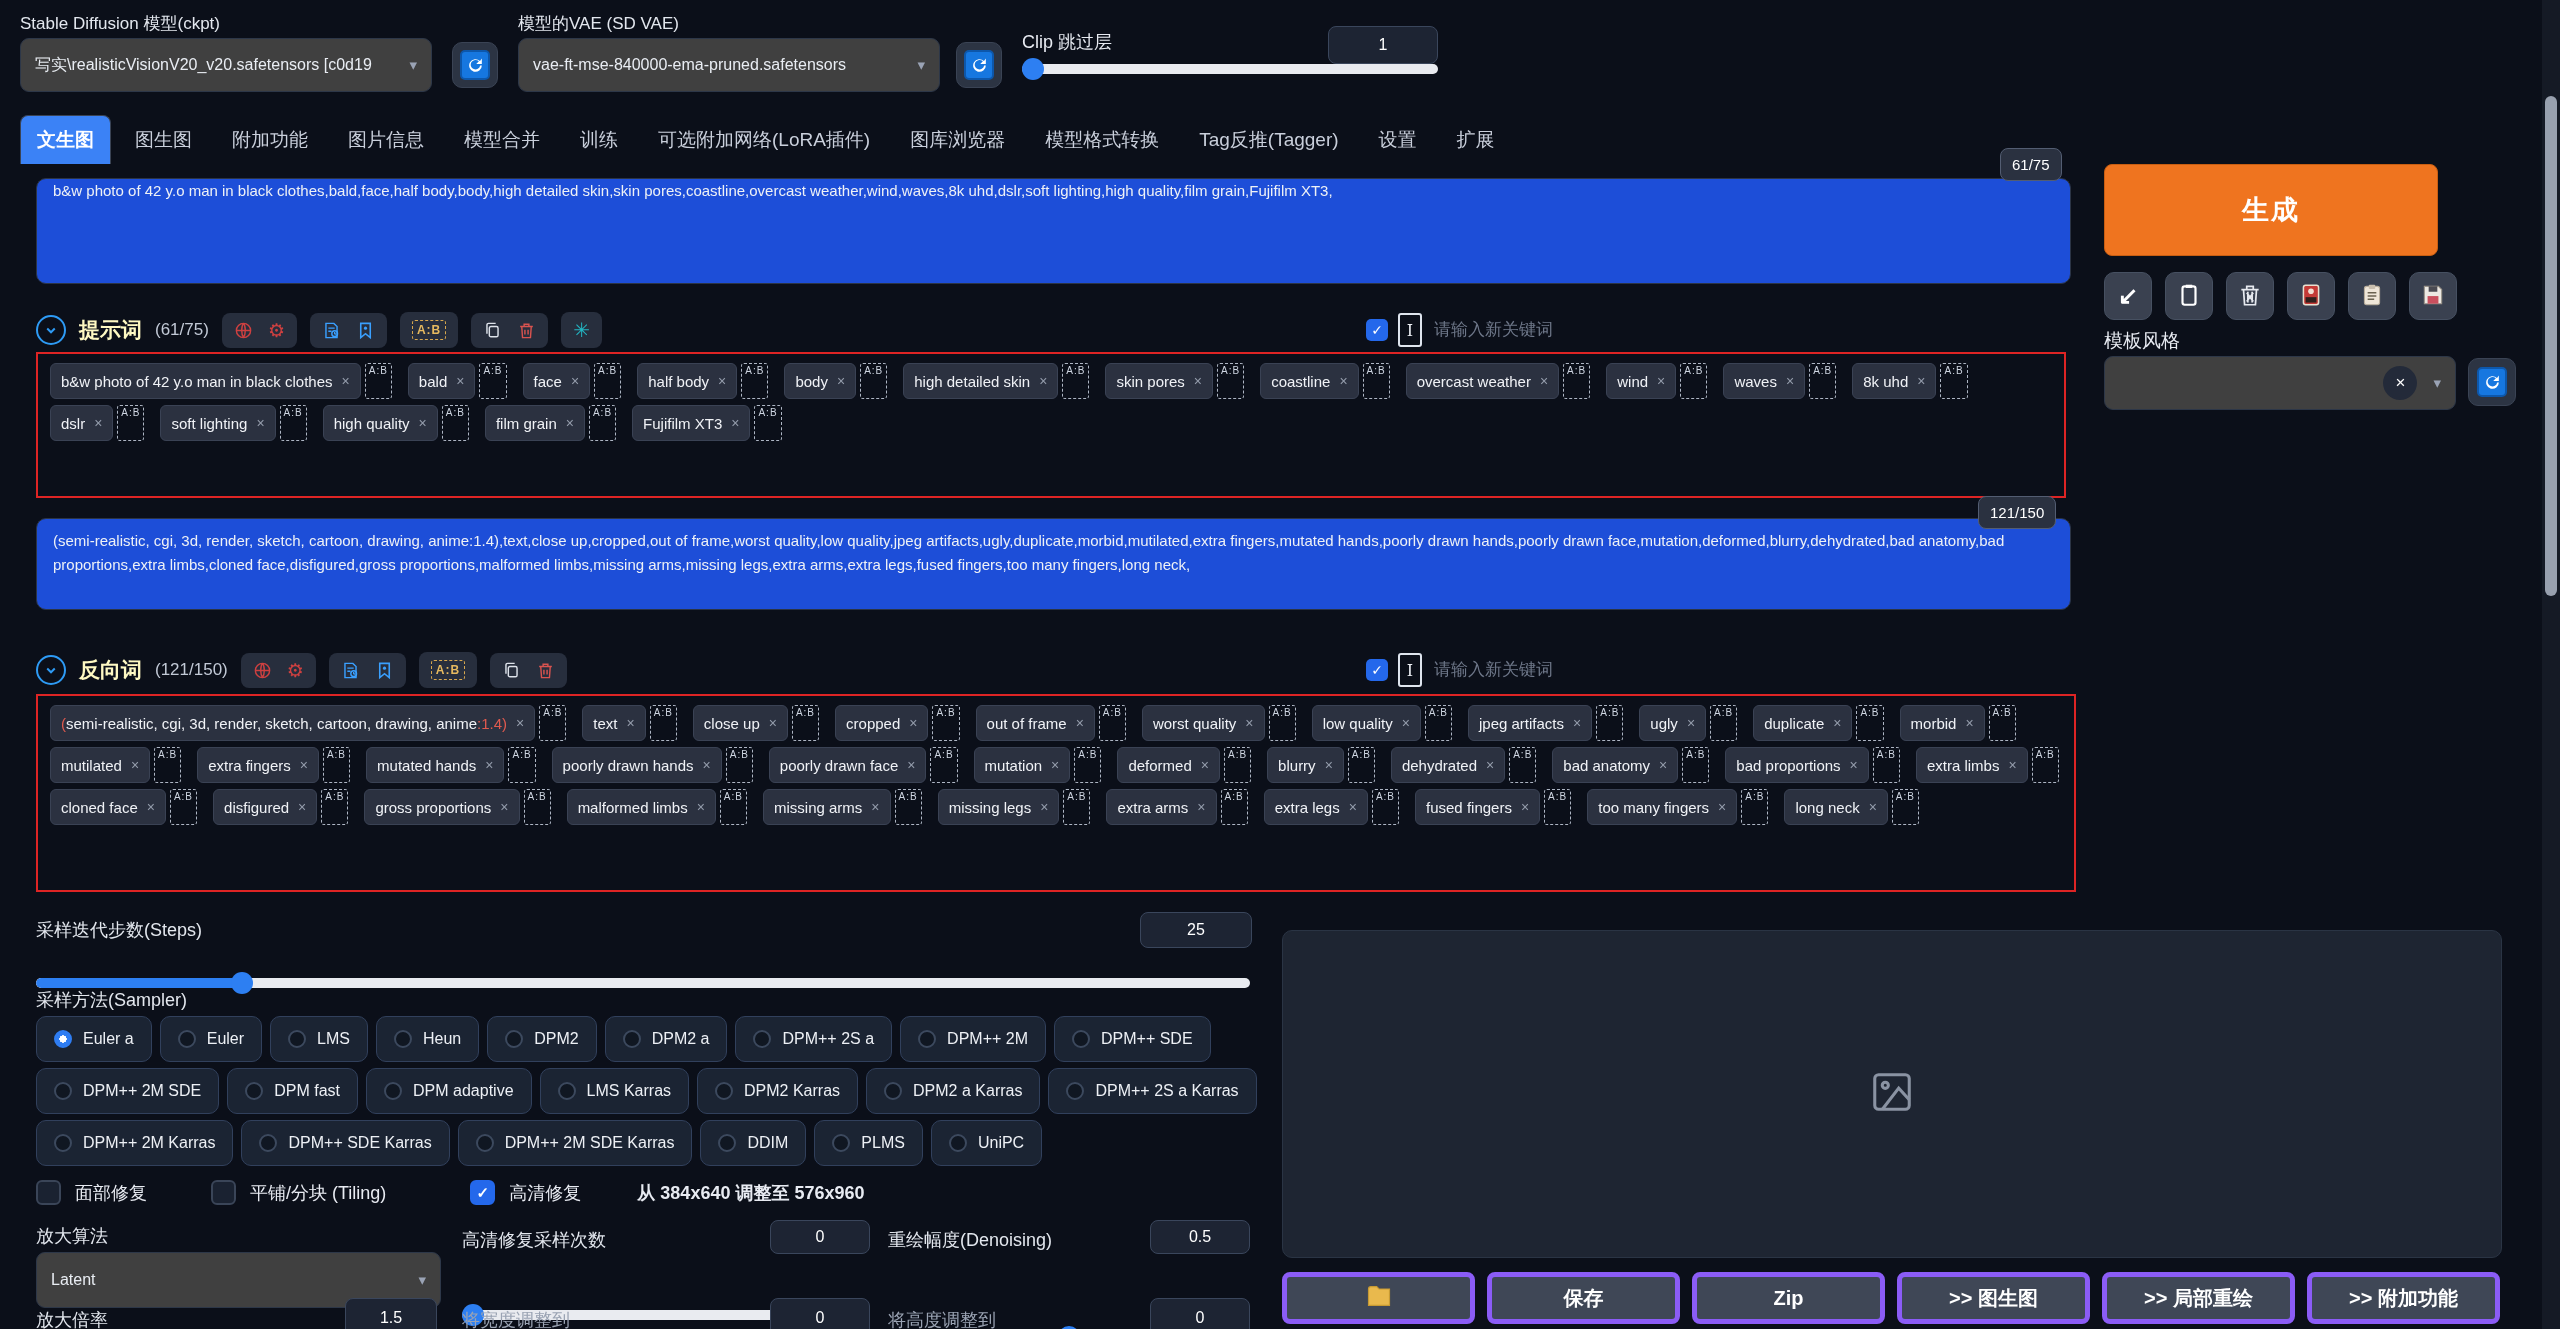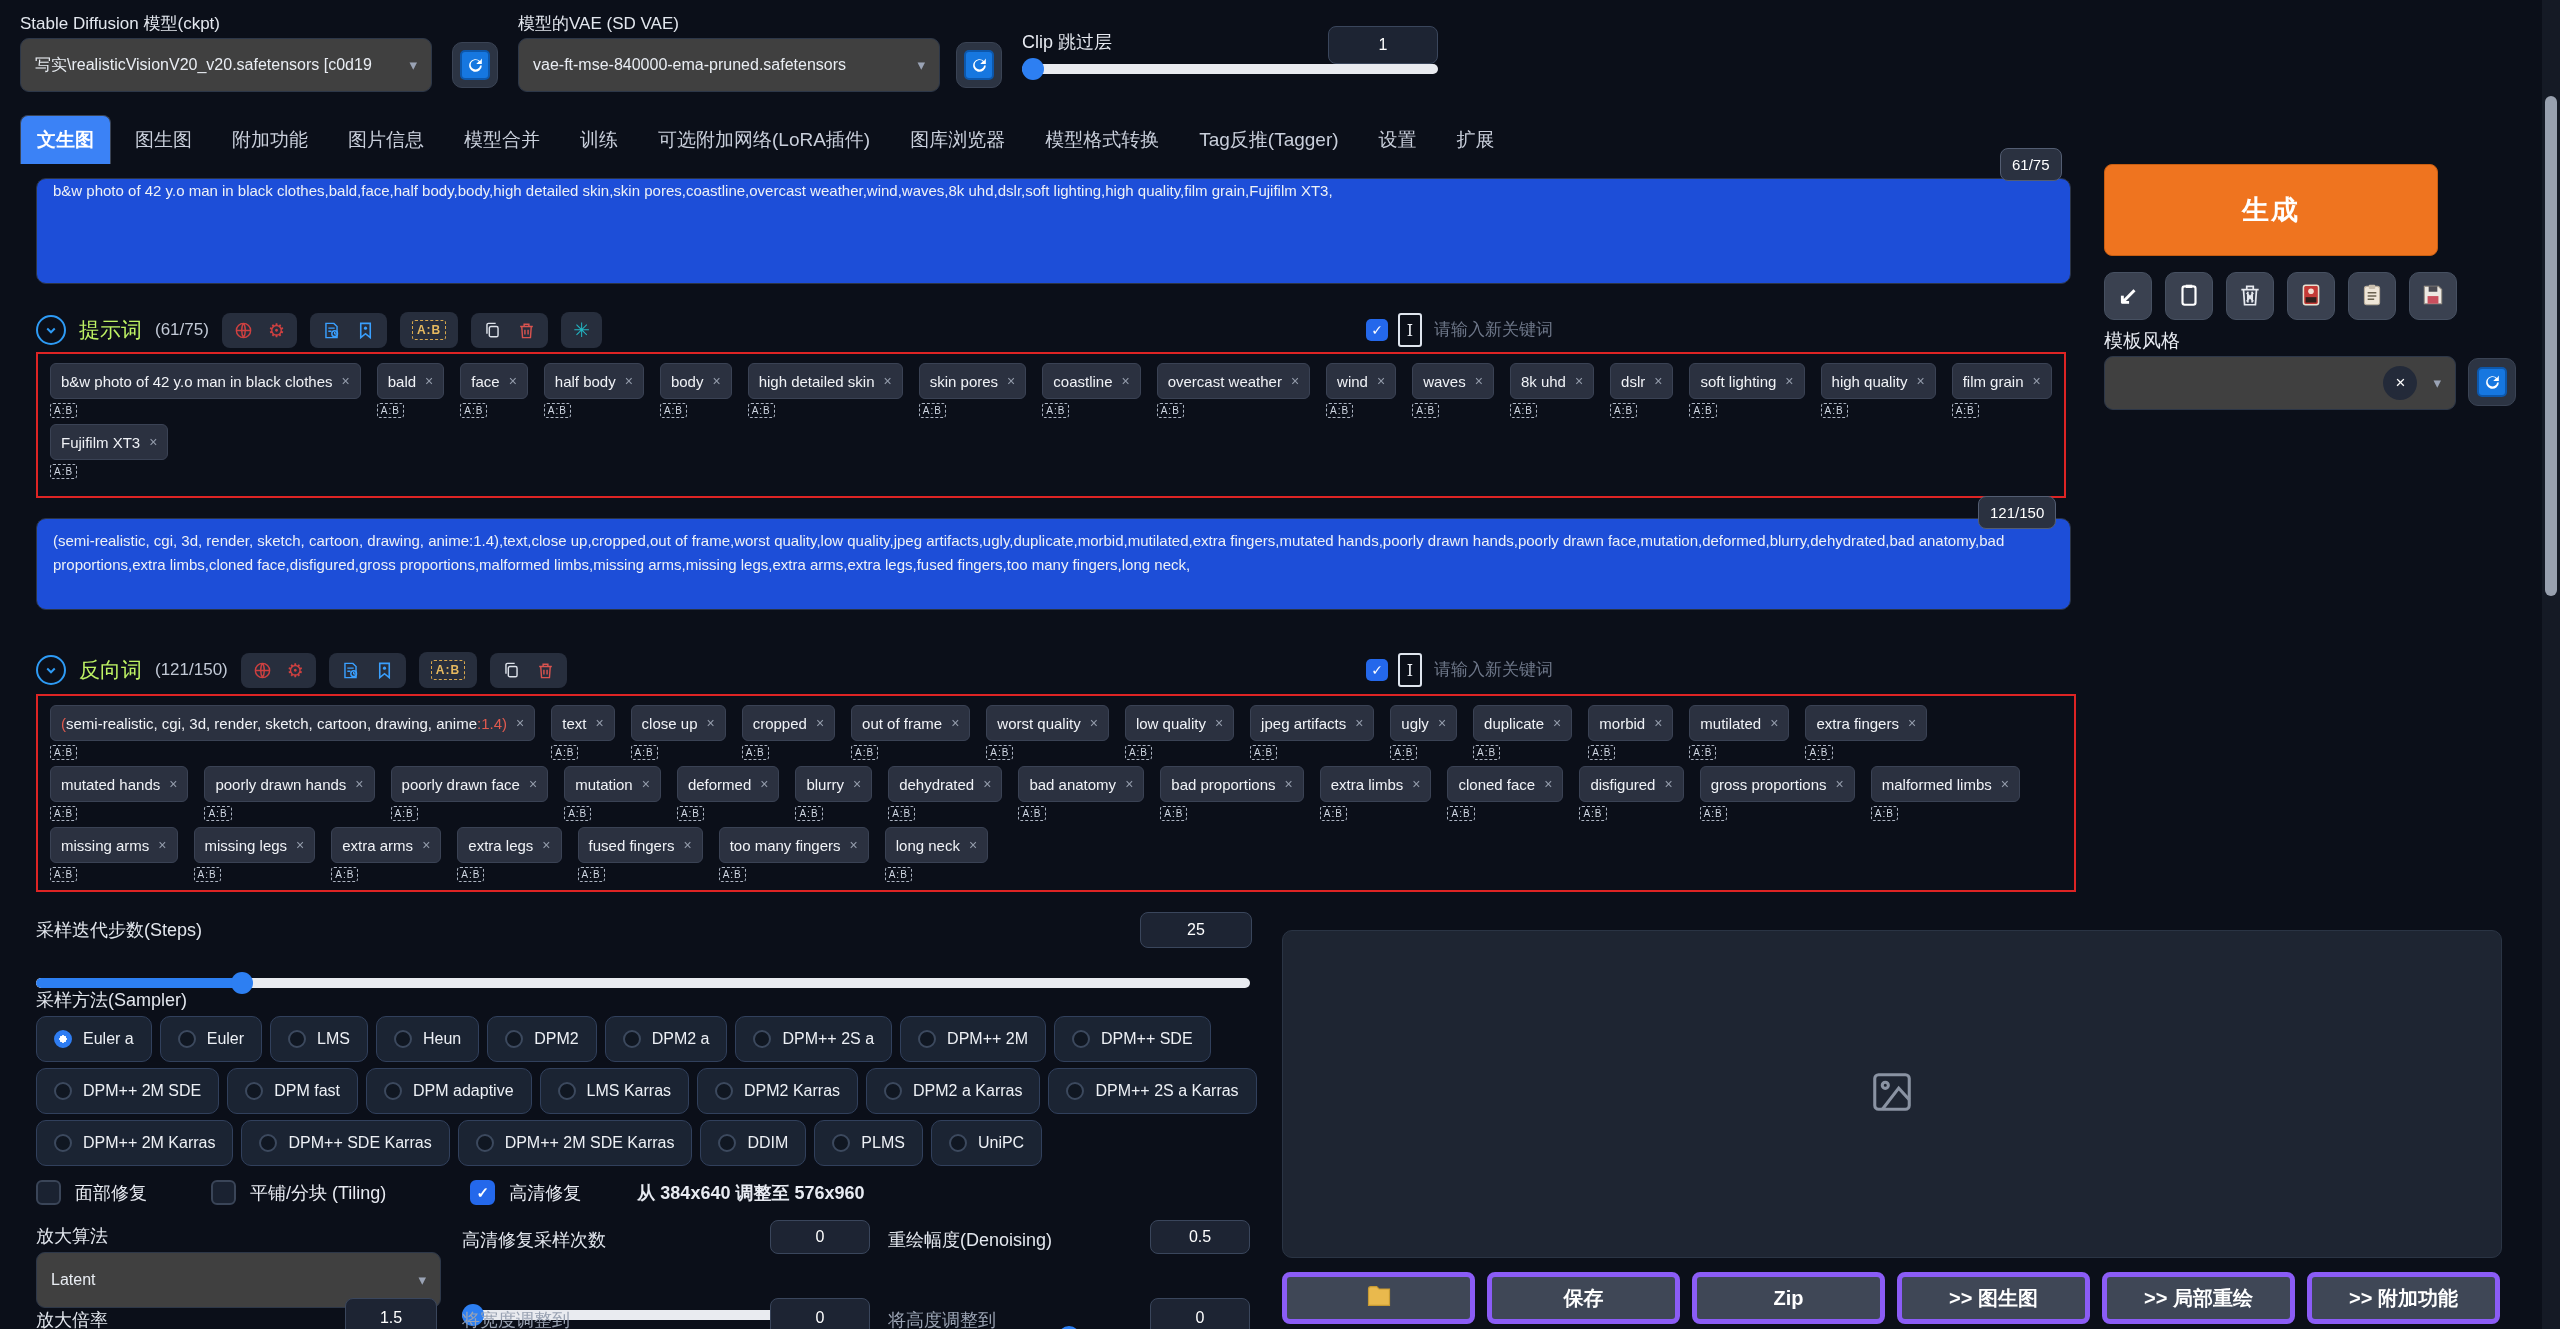--- a/index.html
+++ b/index.html
@@ -16,34 +16,34 @@
   .slider .track{position:absolute;left:0;right:0;top:6px;height:10px;background:#e9ebf0;border-radius:6px;overflow:hidden}
   .slider .fill{height:100%;background:#2d7ff2;border-radius:6px}
   .slider .handle{position:absolute;top:0;width:22px;height:22px;border-radius:50%;background:#2d7ff2;transform:translateX(-11px);cursor:pointer}
   #tabs{position:absolute;left:20px;top:112px;display:flex;align-items:flex-end;gap:8px;height:52px}
   .tab{font-size:19px;color:#c9cfdb;padding:11px 16px;cursor:pointer;white-space:nowrap}
   .tab.active{color:#fff;background:#3b82f6;border:1px solid #3a4354;border-bottom:none;border-radius:8px 8px 0 0;font-weight:bold}
   .ta{background:#1d4ed8;border:1px solid #2b3445;border-radius:10px;color:#eef1f6;font-size:15px;font-family:Liberation Sans, sans-serif;padding:0 16px;resize:none;line-height:1.6;box-sizing:border-box;outline:none}
   .badge{position:absolute;background:#2a3140;border:1px solid #535d72;border-radius:8px;color:#fff;font-size:15px;padding:7px 11px;z-index:3}
   .sec-header{position:absolute;display:flex;align-items:center;gap:13px;height:44px}
   .chev-circle{width:30px;height:30px;border-radius:50%;border:2px solid #2e9bf5;display:flex;align-items:center;justify-content:center;box-sizing:border-box}
-  .sec-title{font-size:21px;font-weight:normal;color:#bef264}
+  .sec-title{font-size:21px;font-weight:bold;color:#fef9c3}
   .sec-count{font-size:17px;color:#c2c9d6}
   .igroup{background:#272e3d;border-radius:8px;padding:8px 12px;display:flex;gap:15px;align-items:center}
   .igroup svg{width:19px;height:19px;display:block}
   .glyph-red{color:#cf4040;font-size:19px;line-height:19px}
   .glyph-teal{color:#23b3c0;font-size:20px;line-height:20px}
   .ab-icon{font-size:12px;border:1px dashed #d8a84f;color:#e6b95f;padding:2px 4px;border-radius:3px;font-weight:bold;letter-spacing:1px}
   .kw-group{position:absolute;left:1330px;top:5px;display:flex;align-items:center;gap:10px}
   .cb-on{width:22px;height:22px;border-radius:5px;background:#2468eb;color:#fff;display:flex;align-items:center;justify-content:center;font-size:14px;cursor:pointer}
   .ibeam-box{width:20px;height:30px;border:2px solid #dfe5ee;border-radius:3px;display:flex;align-items:center;justify-content:center;color:#eef1f6;font-family:"DejaVu Serif",serif;font-size:16px}
   .kw-input{background:transparent;border:none;outline:none;color:#eef1f6;font-size:17px;width:620px;font-family:"Liberation Sans",sans-serif}
   .kw-input::placeholder{color:#6e7789}
   .chipbox{position:absolute;border:2px solid #de2424;padding:9px 12px;display:flex;flex-wrap:wrap;gap:6px 16px;align-content:flex-start;box-sizing:border-box}
-  .chip-unit{display:flex;flex-direction:column;gap:4px}
+  .chip-unit{display:flex;flex-direction:row;gap:4px}
   .chip{background:#2b3140;border:1px solid #3a4254;border-radius:6px;height:34px;display:flex;align-items:center;padding:0 10px;font-size:15px;color:#f0f2f6;white-space:nowrap}
   .chip .x{color:#959dac;margin-left:9px;font-size:14px;cursor:pointer}
   .hl-red{color:#e05a4e}
   .ab-mini{font-size:10px;border:1px dashed #aeb6c4;color:#cfd6e2;padding:1px 3px;border-radius:3px;letter-spacing:1px;width:fit-content}
   .sampler-row{display:flex;gap:8px;margin-bottom:6px}
   .sopt{background:#1b2433;border:1px solid #31405c;border-radius:10px;height:46px;display:flex;align-items:center;gap:11px;padding:0 17px;font-size:16px;color:#edf0f5;white-space:nowrap;cursor:pointer;box-sizing:border-box}
   .radio{width:18px;height:18px;border-radius:50%;border:2px solid #3c495e;background:#101722;box-sizing:border-box;flex:none}
   .radio.on{border-color:#2f7df2;background:radial-gradient(circle,#fff 0 3.5px,#2f7df2 3.8px)}
   .toggle-label{font-size:18px;color:#e8ebf2}
   .cbx{width:25px;height:25px;border-radius:6px;background:#1a2231;border:2px solid #3a4558;box-sizing:border-box;cursor:pointer;flex:none}

